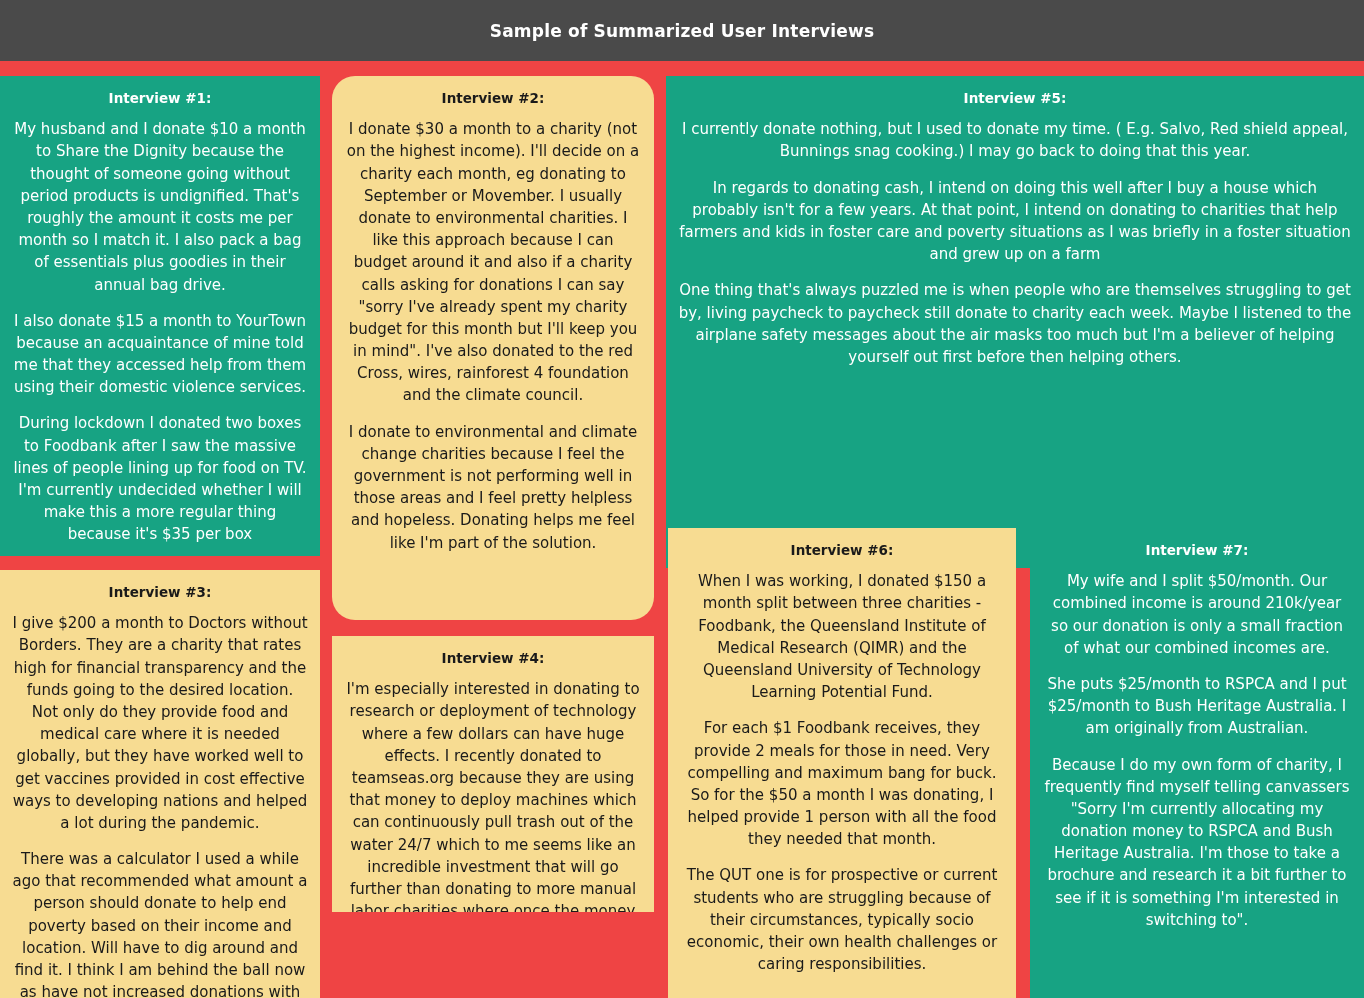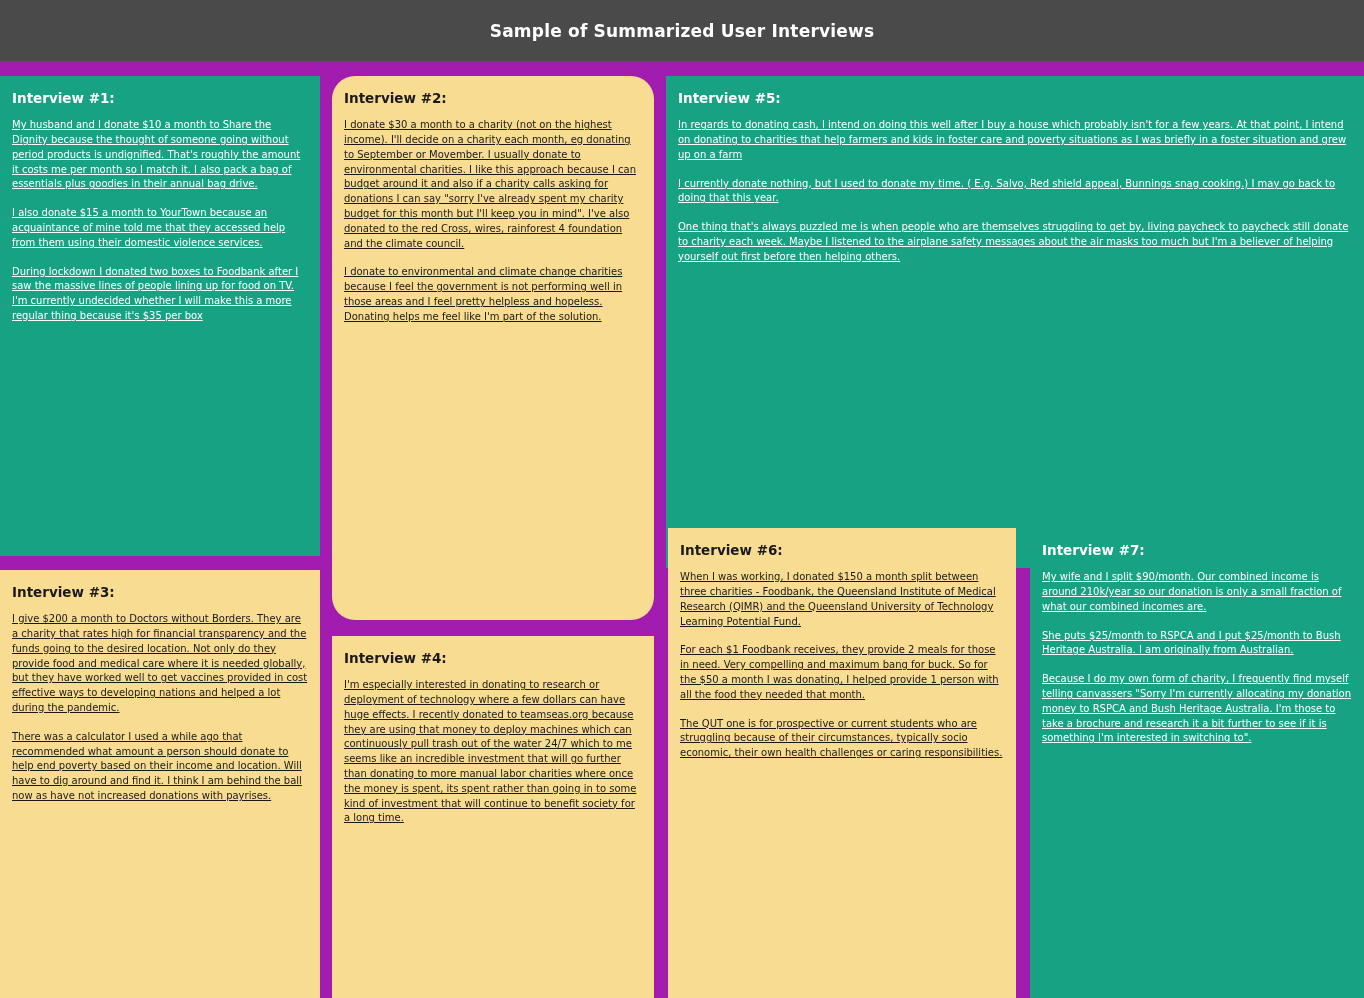--- a/index.html
+++ b/index.html
@@ -10,21 +10,22 @@
   body {
     width: 1364px;
     height: 998px;
     font-family: "DejaVu Sans", sans-serif;
     overflow: hidden;
   }
   #page {
     position: relative;
     width: 1364px;
     height: 998px;
-    background: #a21caf;
+    background: #ef4444;
+    text-align: center;
   }
   .header {
     position: absolute;
     left: 0;
     top: 0;
     width: 1364px;
     height: 61px;
     background: #4a4a4a;
     display: flex;
     align-items: center;
@@ -43,42 +44,41 @@
     overflow: hidden;
   }
   .card-title {
     font-size: 13.5px;
     font-weight: bold;
     margin: 0 0 12px 0;
     line-height: 1.2;
   }
   .card p {
     margin: 0 0 14px 0;
-    font-size: 10px;
+    font-size: 15px;
     line-height: 1.48;
-    text-decoration: underline;
   }
   .card p:last-child {
     margin-bottom: 0;
   }
   .teal {
     background: #17a383;
     color: #ffffff;
   }
   .cream {
     background: #f7dc92;
     color: #1a1a1a;
   }
 
   
   #card1 { left: 0px;    top: 76px;  width: 320px; height: 480px; }
   #card2 { left: 332px;  top: 76px;  width: 322px; height: 544px; border-radius: 23px; }
   #card5 { left: 666px;  top: 76px;  width: 698px; height: 492px; }
   #card3 { left: 0px;    top: 570px; width: 320px; height: 428px; }
-  #card4 { left: 332px;  top: 636px; width: 322px; height: 362px; }
+  #card4 { left: 332px;  top: 636px; width: 322px; height: 276px; }
   #card6 { left: 668px;  top: 528px; width: 348px; height: 470px; }
   #card7 { left: 1030px; top: 528px; width: 334px; height: 470px; }
 </style>
 </head>
 <body>
 
 <div id="page">
 
   <div class="header">
     <div class="header-title">Sample of Summarized User Interviews</div>
@@ -92,22 +92,22 @@
   </div>
 
   <div class="card cream" id="card2">
     <div class="card-title">Interview #2:</div>
     <p>I donate $30 a month to a charity (not on the highest income). I'll decide on a charity each month, eg donating to September or Movember. I usually donate to environmental charities. I like this approach because I can budget around it and also if a charity calls asking for donations I can say "sorry I've already spent my charity budget for this month but I'll keep you in mind". I've also donated to the red Cross, wires, rainforest 4 foundation and the climate council.</p>
     <p>I donate to environmental and climate change charities because I feel the government is not performing well in those areas and I feel pretty helpless and hopeless. Donating helps me feel like I'm part of the solution.</p>
   </div>
 
   <div class="card teal" id="card5">
     <div class="card-title">Interview #5:</div>
+    <p>I currently donate nothing, but I used to donate my time. ( E.g. Salvo, Red shield appeal, Bunnings snag cooking.) I may go back to doing that this year.</p>
     <p>In regards to donating cash, I intend on doing this well after I buy a house which probably isn't for a few years. At that point, I intend on donating to charities that help farmers and kids in foster care and poverty situations as I was briefly in a foster situation and grew up on a farm</p>
-    <p>I currently donate nothing, but I used to donate my time. ( E.g. Salvo, Red shield appeal, Bunnings snag cooking.) I may go back to doing that this year.</p>
     <p>One thing that's always puzzled me is when people who are themselves struggling to get by, living paycheck to paycheck still donate to charity each week. Maybe I listened to the airplane safety messages about the air masks too much but I'm a believer of helping yourself out first before then helping others.</p>
   </div>
 
   <div class="card cream" id="card3">
     <div class="card-title">Interview #3:</div>
     <p>I give $200 a month to Doctors without Borders. They are a charity that rates high for financial transparency and the funds going to the desired location. Not only do they provide food and medical care where it is needed globally, but they have worked well to get vaccines provided in cost effective ways to developing nations and helped a lot during the pandemic.</p>
     <p>There was a calculator I used a while ago that recommended what amount a person should donate to help end poverty based on their income and location. Will have to dig around and find it. I think I am behind the ball now as have not increased donations with payrises.</p>
   </div>
 
   <div class="card cream" id="card4">
@@ -117,18 +117,18 @@
 
   <div class="card cream" id="card6">
     <div class="card-title">Interview #6:</div>
     <p>When I was working, I donated $150 a month split between three charities - Foodbank, the Queensland Institute of Medical Research (QIMR) and the Queensland University of Technology Learning Potential Fund.</p>
     <p>For each $1 Foodbank receives, they provide 2 meals for those in need. Very compelling and maximum bang for buck. So for the $50 a month I was donating, I helped provide 1 person with all the food they needed that month.</p>
     <p>The QUT one is for prospective or current students who are struggling because of their circumstances, typically socio economic, their own health challenges or caring responsibilities.</p>
   </div>
 
   <div class="card teal" id="card7">
     <div class="card-title">Interview #7:</div>
-    <p>My wife and I split $90/month. Our combined income is around 210k/year so our donation is only a small fraction of what our combined incomes are.</p>
+    <p>My wife and I split $50/month. Our combined income is around 210k/year so our donation is only a small fraction of what our combined incomes are.</p>
     <p>She puts $25/month to RSPCA and I put $25/month to Bush Heritage Australia. I am originally from Australian.</p>
     <p>Because I do my own form of charity, I frequently find myself telling canvassers "Sorry I'm currently allocating my donation money to RSPCA and Bush Heritage Australia. I'm those to take a brochure and research it a bit further to see if it is something I'm interested in switching to".</p>
   </div>
 
 </div>
 
 </body></html>

